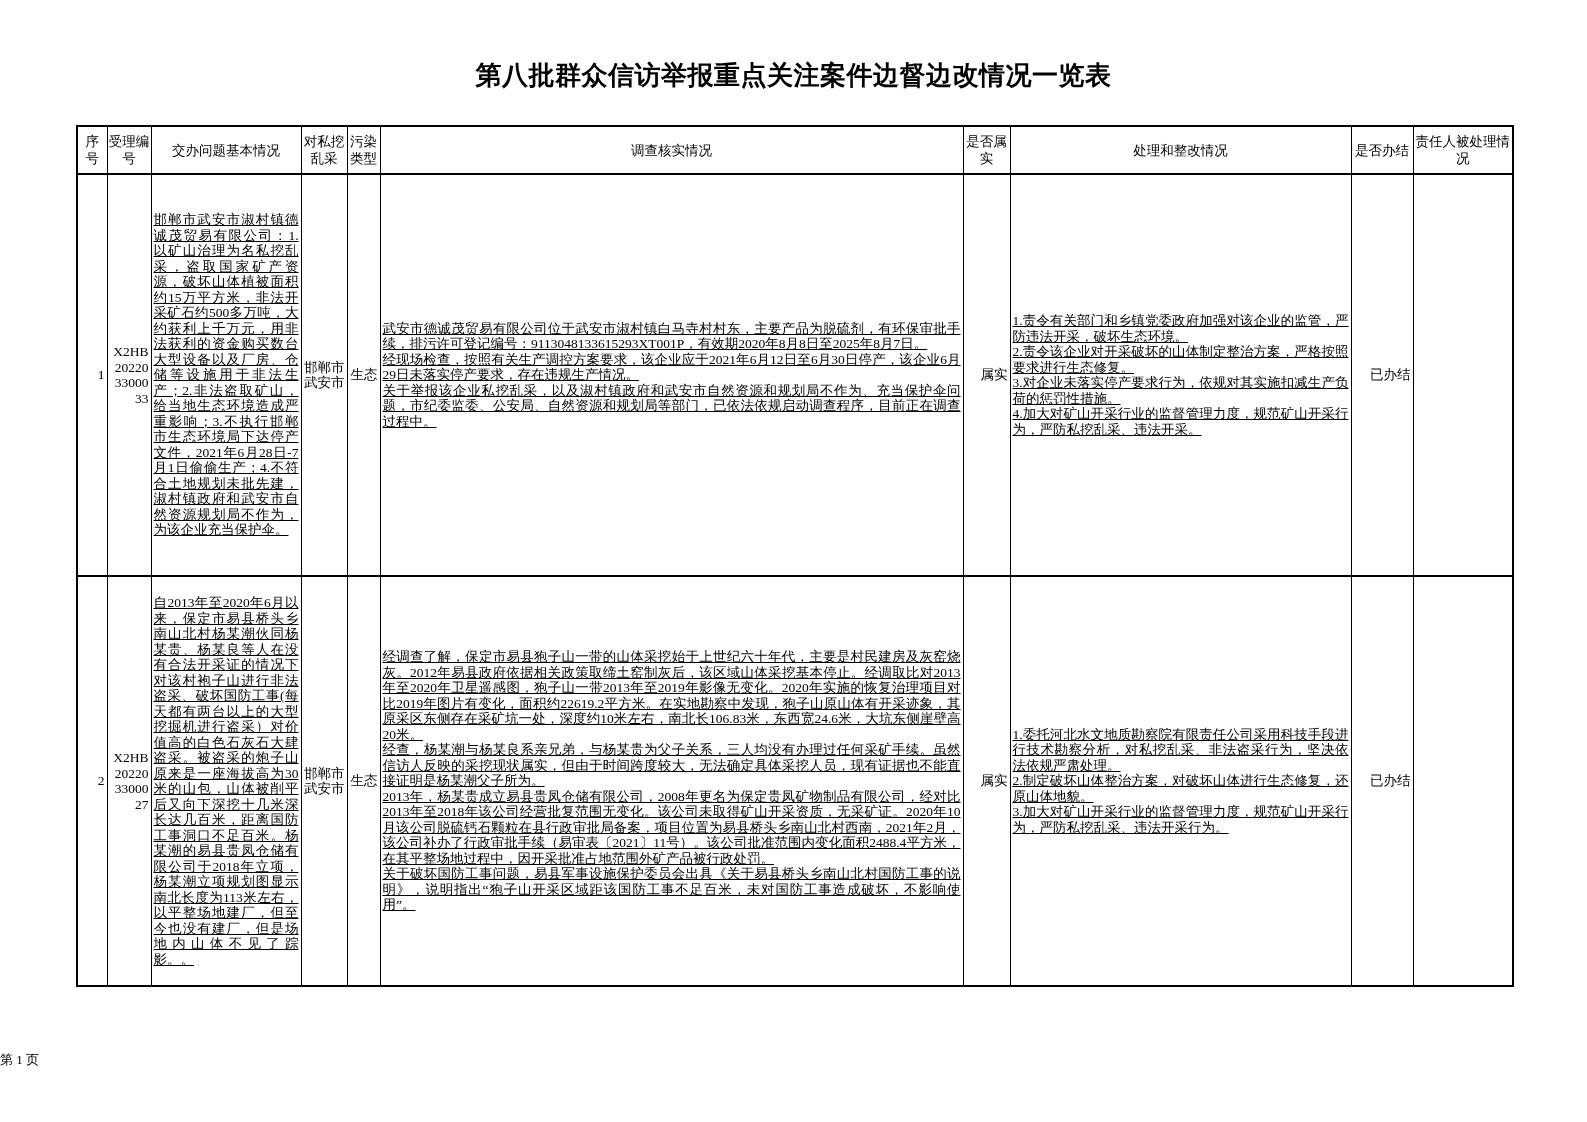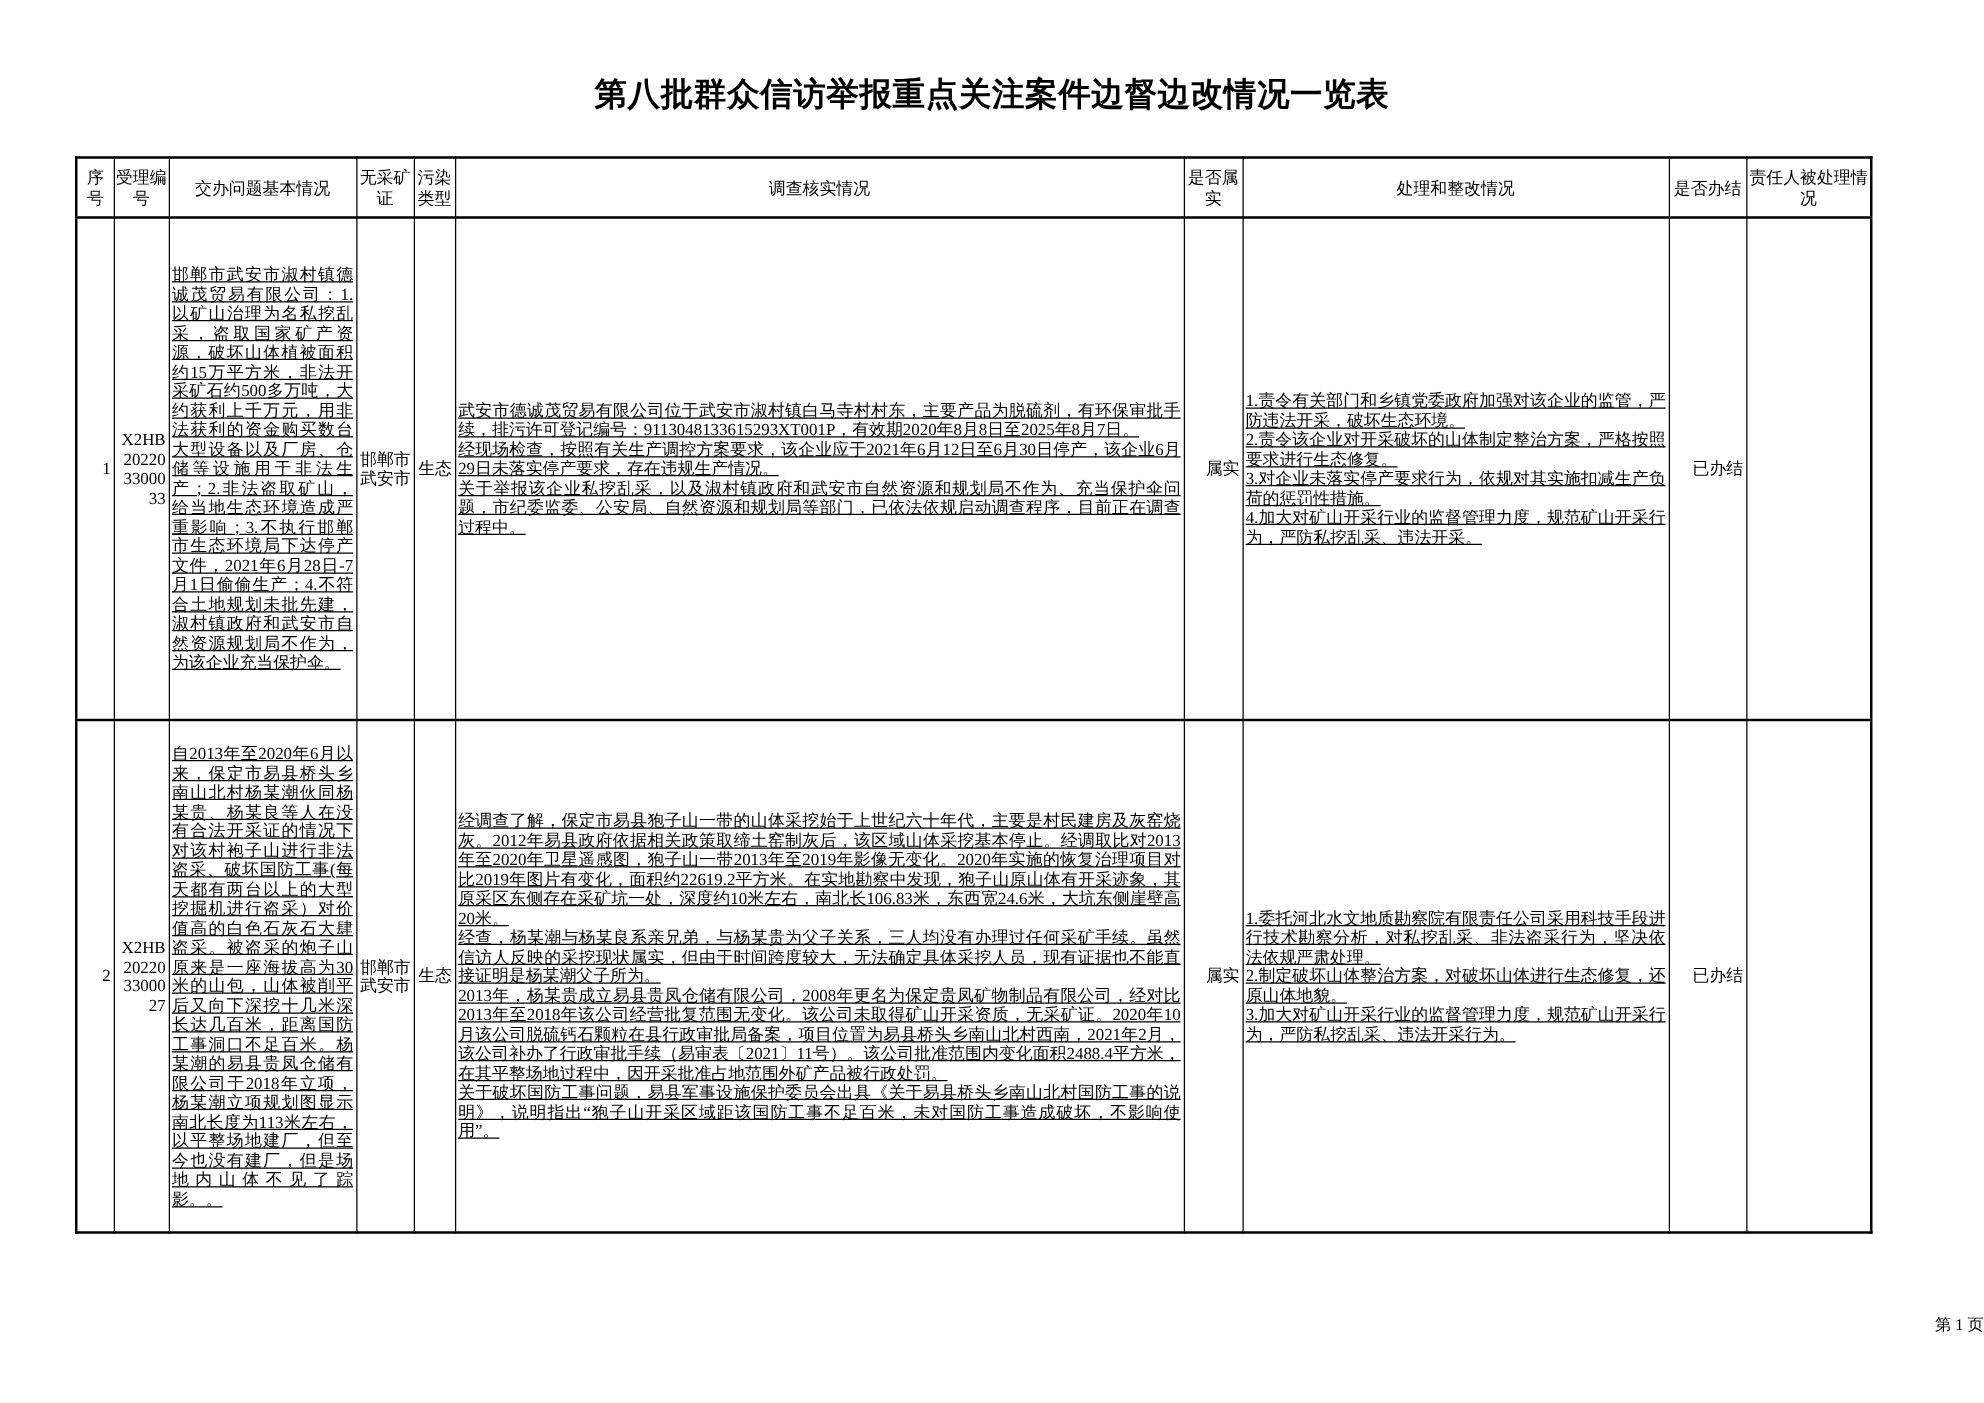--- a/index.html
+++ b/index.html
@@ -22,21 +22,21 @@
     margin: 0;
     padding-top: 58px;
     text-align: center;
     font-size: 26px;
     font-weight: bold;
     letter-spacing: 0.5px;
   }
   table.report-table {
     border-collapse: collapse;
     table-layout: fixed;
-    margin: 32px 0 0 60px;
+    margin: 32px 0 0 76px;
     width: 1436px;
     border: 2px solid #000;
   }
   .report-table th, .report-table td {
     border: 1px solid #000;
     vertical-align: middle;
     font-size: 13.5px;
   }
   .report-table thead tr { height: 48px; border-bottom: 2px solid #000; }
   .report-table tbody tr.row-1 { height: 402px; border-bottom: 2px solid #000; }
@@ -51,21 +51,21 @@
   .c-center { text-align: right; }
   .c-break { word-break: break-all; line-height: 16px; }
   .c-text {
     text-align: justify;
     white-space: pre-line;
     padding: 2px 3px;
     text-decoration: underline;
   }
   .footer {
     margin-top: 64px;
-    text-align: right;
+    text-align: left;
     font-size: 13px;
   }
 </style>
 </head>
 <body>
 
 <div class="page">
 
   <h1 class="title">第八批群众信访举报重点关注案件边督边改情况一览表</h1>
 
@@ -80,21 +80,21 @@
       <col style="width:47px">
       <col style="width:341px">
       <col style="width:62px">
       <col style="width:100px">
     </colgroup>
     <thead>
       <tr>
         <th>序号</th>
         <th>受理编号</th>
         <th>交办问题基本情况</th>
-        <th>无采矿证</th>
+        <th>对私挖乱采</th>
         <th>污染类型</th>
         <th>调查核实情况</th>
         <th>是否属实</th>
         <th>处理和整改情况</th>
         <th>是否办结</th>
         <th>责任人被处理情况</th>
       </tr>
     </thead>
     <tbody>
       <tr class="row-1">

